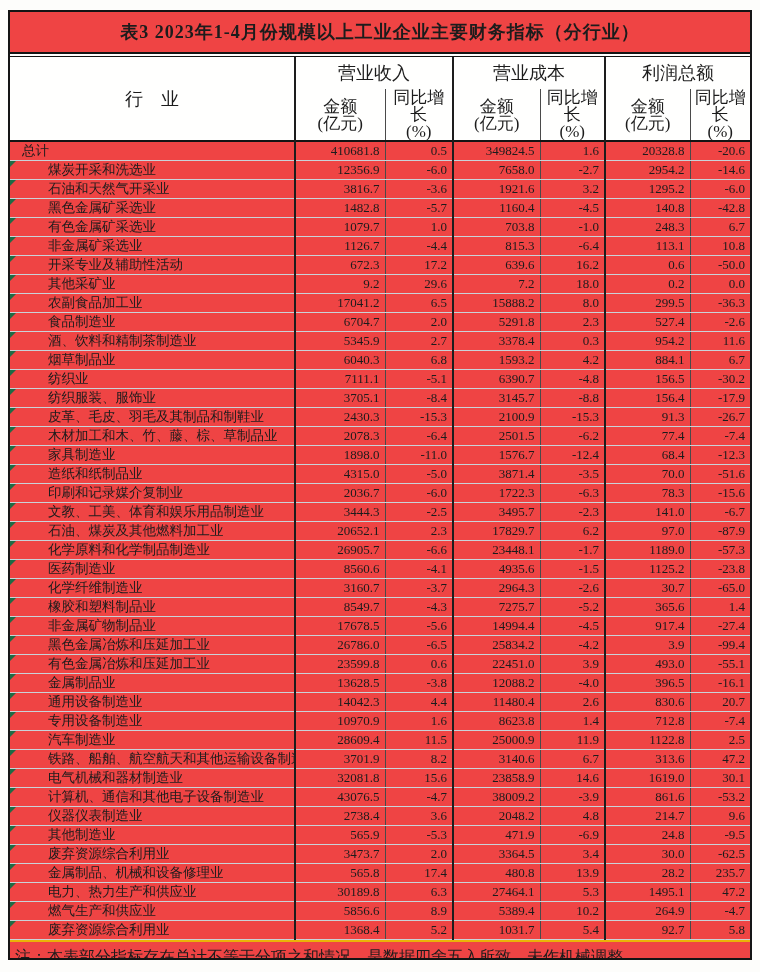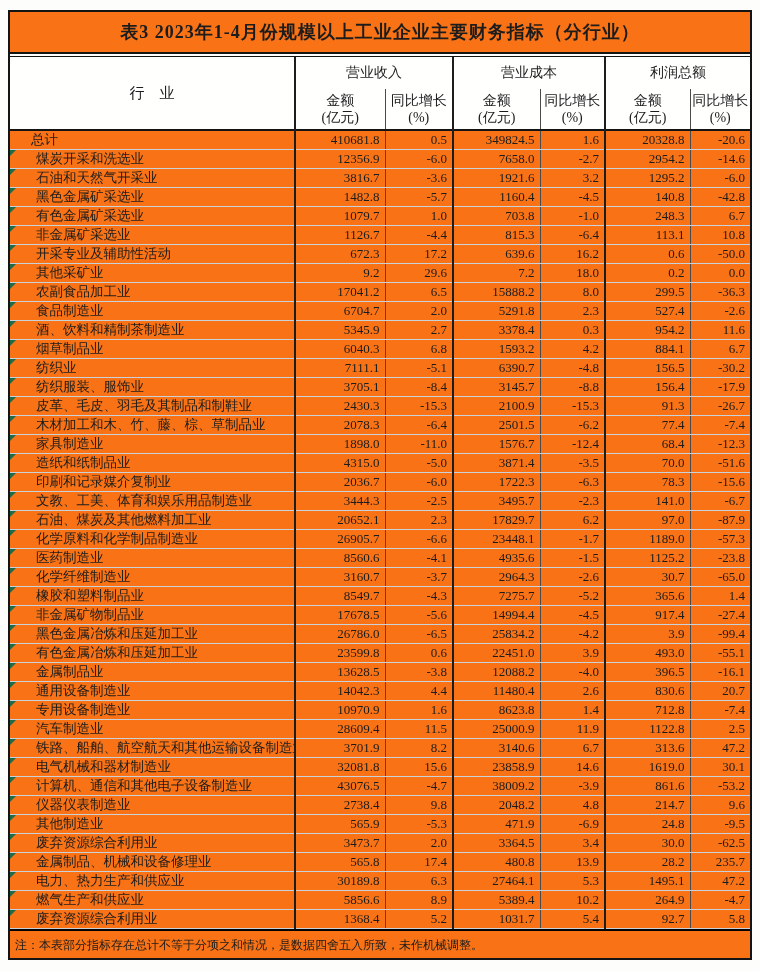--- a/index.html
+++ b/index.html
@@ -11,21 +11,21 @@
     position:relative;
   }
   .page{
     position:absolute;left:0;top:0;width:760px;height:972px;
     background:#fdfdfb;
   }
   .sheet{
     position:absolute;left:8px;top:10px;width:744px;height:950px;
     box-sizing:border-box;
     border:2px solid #141414;
-    background:#f97316;
+    background:#ef4444;
     display:flex;flex-direction:column;
     overflow:hidden;
   }
   .title{
     height:40px;line-height:40px;
     text-align:center;font-weight:bold;font-size:18px;
     letter-spacing:1px;
     border-bottom:2px solid #141414;
     flex:0 0 auto;
   }
@@ -33,51 +33,51 @@
   .title-rule2{height:1px;background:#141414;flex:0 0 auto;}
   table{
     border-collapse:collapse;table-layout:fixed;
     width:740px;flex:0 0 auto;
   }
   col.c-ind{width:285px;}
   col.c-a1{width:90px;} col.c-g1{width:68px;}
   col.c-a2{width:87px;} col.c-g2{width:65px;}
   col.c-a3{width:85px;} col.c-g3{width:60px;}
   thead th{
-    font-weight:normal;font-size:14px;
+    font-weight:normal;font-size:18px;
     text-align:center;vertical-align:middle;
     padding:0;background:#fffffe;
   }
   thead tr.groups th{height:32px;}
-  thead tr.subs th{height:40px;font-size:14px;line-height:17px;font-family:Liberation Serif, serif;}
+  thead tr.subs th{height:40px;font-size:17px;line-height:17px;font-family:Liberation Serif, serif;}
   thead{border-bottom:2px solid #141414;}
-  th.industry{font-size:15px;}
+  th.industry{font-size:18px;}
   .vthick{border-right:2px solid #1d1d1d;}
   .vthin{border-right:1px solid #4a4a4a;}
   tbody td{
     height:18px;line-height:18px;
     font-size:13px;
     border-bottom:1px solid #c9d2d8;
     padding:0;overflow:hidden;white-space:nowrap;
   }
   td.name{
-    text-align:left;padding-left:21px;position:relative;
+    text-align:left;padding-left:12px;position:relative;
     font-size:13.5px;
   }
-  td.name.indent{padding-left:26px;}
+  td.name.indent{padding-left:38px;}
   td.num{text-align:right;padding-right:5px;}
   .flag{
     position:absolute;left:0;top:0;width:0;height:0;
     border-top:6px solid #1e6b45;
     border-right:6px solid transparent;
   }
   .note{
     flex:0 0 auto;
-    border-top:2px solid #000000;
-    font-size:12px;line-height:17px;
+    border-top:2px solid #eab308;
+    font-size:16px;line-height:17px;
     padding:6px 4px 4px 5px;
   }
 </style>
 </head>
 <body>
 
 <div class="page">
   <div class="sheet">
 
     <div class="title">表3 2023年1-4月份规模以上工业企业主要财务指标（分行业）</div>
@@ -583,21 +583,21 @@
     <td class="num vthin">861.6</td>
     <td class="num">-53.2</td>
   </tr>
 
   <tr>
     <td class="name vthick indent">
       <span class="flag"></span>
       <span class="label">仪器仪表制造业</span>
     </td>
     <td class="num vthin">2738.4</td>
-    <td class="num vthick">9.8</td>
+    <td class="num vthick">3.6</td>
     <td class="num vthin">2048.2</td>
     <td class="num vthick">4.8</td>
     <td class="num vthin">214.7</td>
     <td class="num">9.6</td>
   </tr>
 
   <tr>
     <td class="name vthick indent">
       <span class="flag"></span>
       <span class="label">其他制造业</span>

